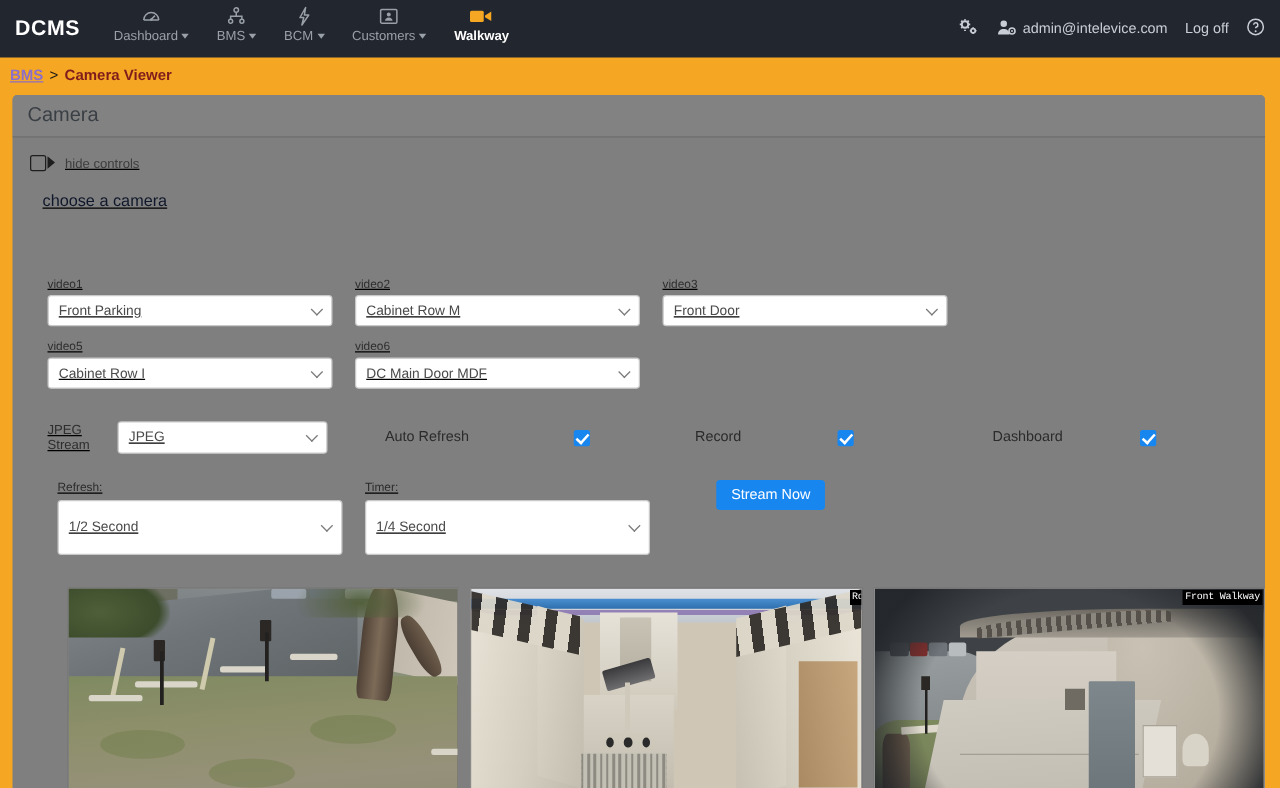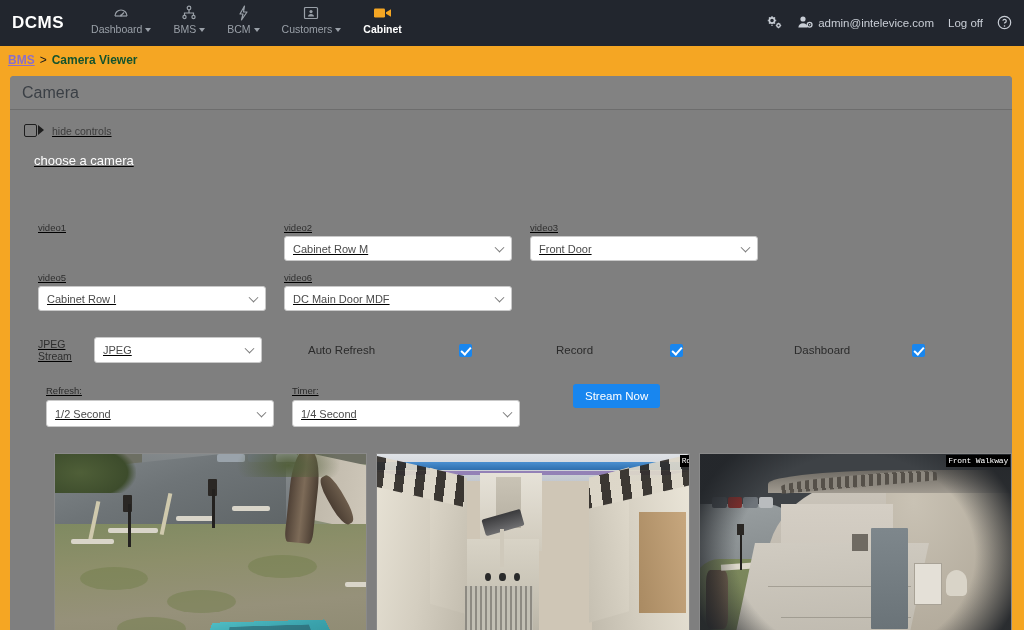--- a/index.html
+++ b/index.html
@@ -70,21 +70,21 @@
     font-size: 12px;
     color: #1a1a1a;
   }
   .breadcrumb .bc-link {
     color: #8c6fc8;
     text-decoration: underline;
     cursor: pointer;
     font-weight: bold;
   }
   .breadcrumb .bc-sep { margin: 0 5px; color: #1a1a1a; }
-  .breadcrumb .bc-cur { font-weight: bold; color: #14532d; }
+  .breadcrumb .bc-cur { font-weight: bold; color: #7f1d1d; }
 
   
   .panel {
     position: absolute;
     left: 10px; top: 76px;
     width: 1002px; height: 560px;
     background: #7f7f7f;
     border-radius: 4px 4px 0 0;
     overflow: hidden;
   }
@@ -124,21 +124,21 @@
     position: absolute; left: 14px; top: 1px;
     width: 0; height: 0;
     border-top: 5.5px solid transparent;
     border-bottom: 5.5px solid transparent;
     border-left: 6px solid #1e1e1e;
   }
   .hc-label { font-size: 10.5px; color: #3d3d3d; }
 
   .section-title {
     font-size: 13px;
-    color: #ffffff;
+    color: #0f172a;
     padding: 16px 0 0 24px;
   }
 
   
   .selgrid {
     position: relative;
     padding: 12px 16px 0 28px;
   }
   .selrow { display: flex; margin-top: 42px; }
   .selcell { width: 246px; margin-right: 0; }
@@ -205,21 +205,21 @@
   }
 
   
   .reftimer {
     display: flex; align-items: flex-end;
     padding: 22px 0 0 36px;
     position: relative;
   }
   .rt-cell { position: relative; }
   .rt-label { font-size: 9.5px; color: #2b2b2b; display: block; margin-bottom: 4px; }
-  .sel.wide { width: 228px; height: 27px; }
+  .sel.wide { width: 228px; height: 44px; }
   .stream-btn {
     position: absolute;
     left: 563px; top: 21px;
     background: #1886ef;
     color: #ffffff;
     border: none;
     border-radius: 3px;
     font-size: 11.5px;
     padding: 6px 12px;
     cursor: pointer;
@@ -563,21 +563,21 @@
       <span class="nlabel"><span>Customers</span><i class="caret"></i></span>
     </div>
 
     <div class="navitem active">
       <span class="nicon">
         <svg width="18" height="12" viewBox="0 0 18 12">
             <rect x="0" y="1.5" width="11" height="9" rx="1.2" fill="#f5a623"></rect>
             <path d="M12 5.3L17 2.2v7.6L12 6.7z" fill="#f5a623"></path>
           </svg>
       </span>
-      <span class="nlabel">Cabinet</span>
+      <span class="nlabel">Walkway</span>
     </div>
 
   </div>
 
   <div class="navright">
     <div class="nr">
       <span>
         <svg width="17" height="15" viewBox="0 0 17 15">
             <circle cx="6" cy="5.5" r="2.6" fill="none" stroke="#c9ced6" stroke-width="1.6"></circle>
             <g stroke="#c9ced6" stroke-width="1.5">
@@ -638,20 +638,24 @@
       <span class="hc-label">hide controls</span>
     </div>
 
     <div class="section-title">choose a camera</div>
 
     <div class="selgrid">
       <div class="selrow">
 
         <div class="selcell c1">
           <span class="sel-label">video1</span>
+          <div class="sel">
+            <span>Front Parking</span>
+            <i class="chev"></i>
+          </div>
         </div>
 
         <div class="selcell">
           <span class="sel-label">video2</span>
           <div class="sel">
             <span>Cabinet Row M</span>
             <i class="chev"></i>
           </div>
         </div>
 

